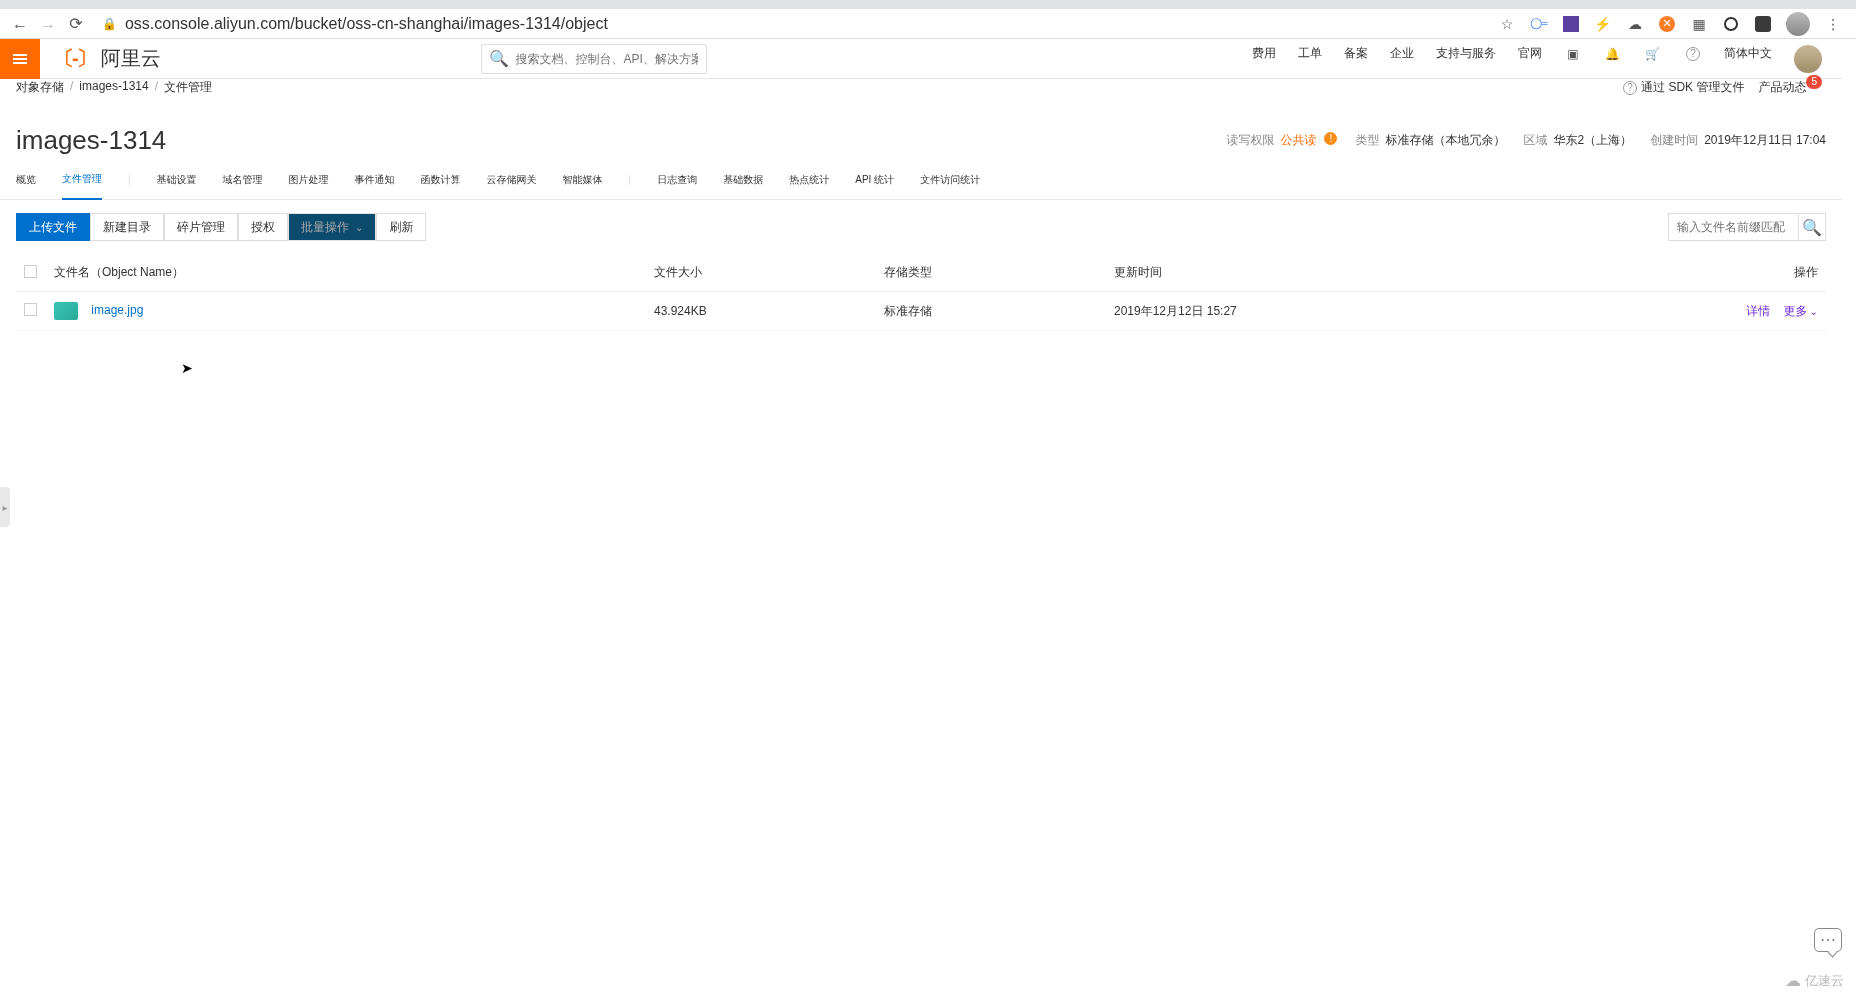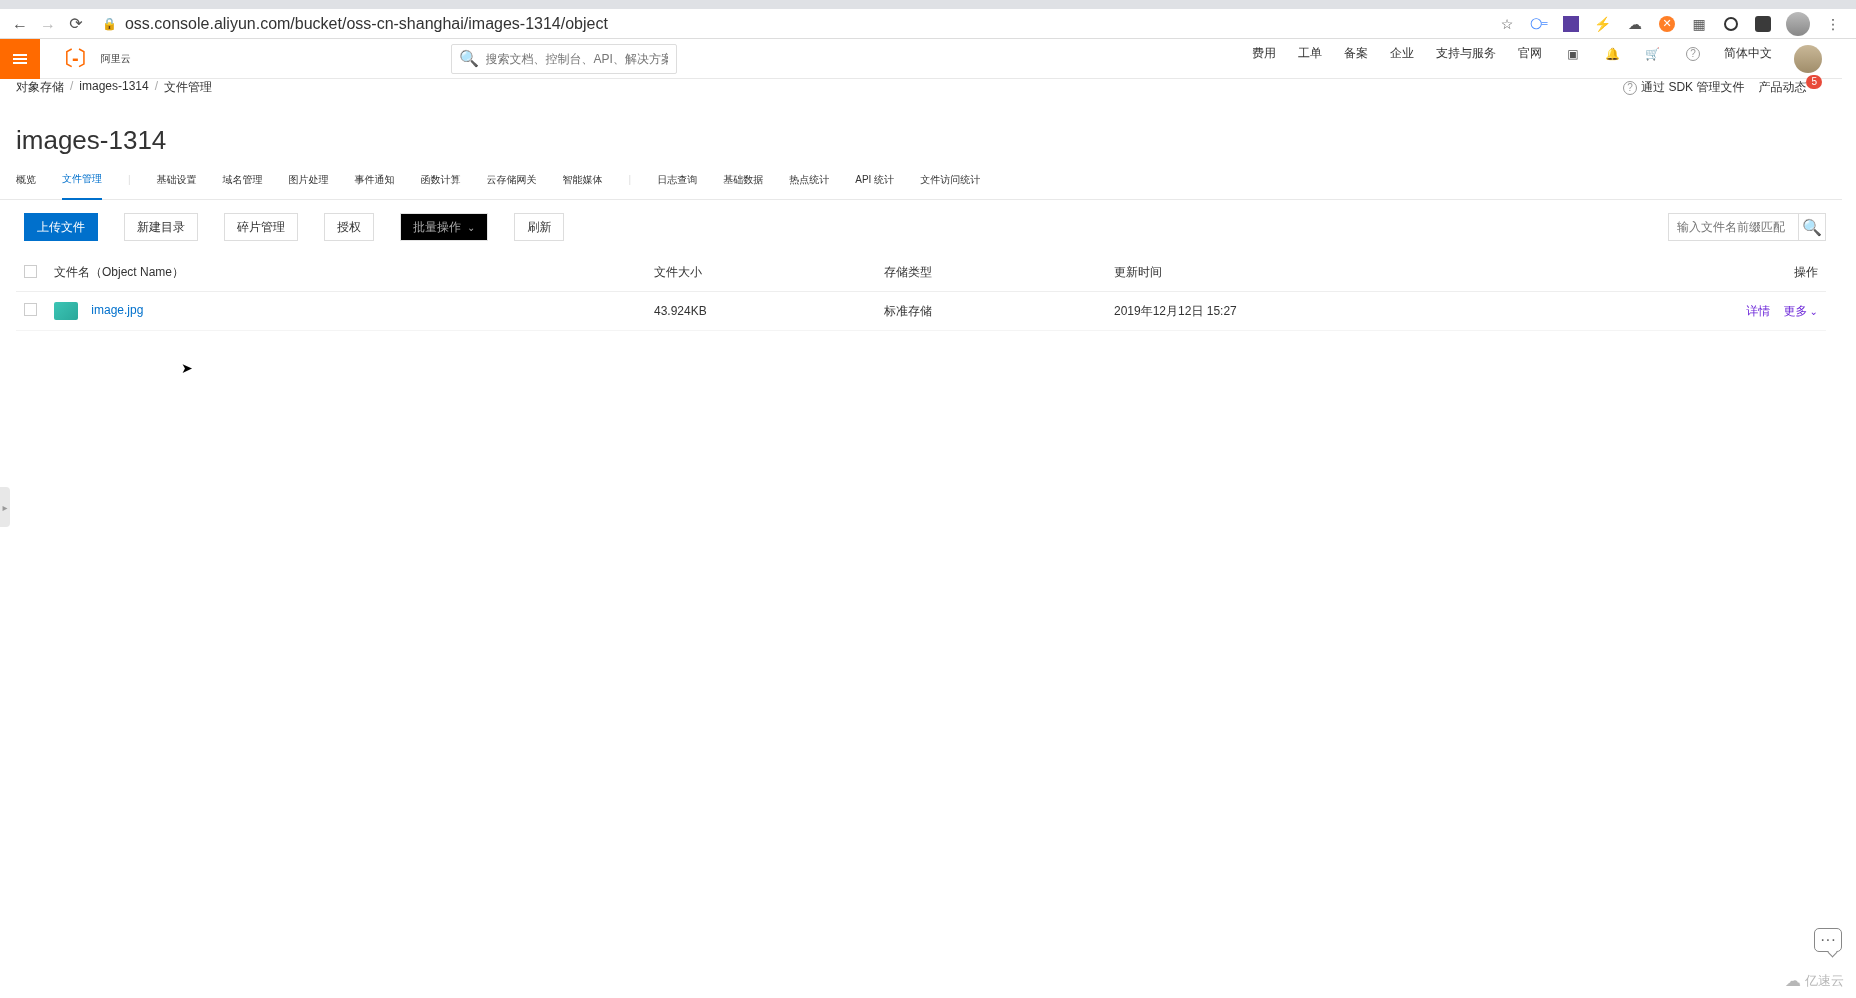--- a/index.html
+++ b/index.html
@@ -22,21 +22,21 @@
 .ext-ring { width:14px; height:14px; border:2px solid #333; border-radius:50%; }
 .ext-dark { width:16px; height:16px; background:#3a3a3a; border-radius:3px; }
 
 
 .top-header { height: 40px; background: #fff; display: flex; align-items: center; border-bottom: 1px solid #e8e8e8; }
 .hamburger { width: 40px; height: 40px; background: #ff6a00; display: flex; align-items: center; justify-content: center; cursor: pointer; }
 .hamburger-lines { width: 14px; height: 10px; border-top: 2px solid #fff; border-bottom: 2px solid #fff; position: relative; }
 .hamburger-lines::before { content:''; position:absolute; top:2px; left:0; width:100%; height:2px; background:#fff; }
 .logo { margin-left: 14px; display: flex; align-items: center; gap: 6px; }
 .logo-mark { color: #ff6a00; font-size: 20px; font-weight: bold; letter-spacing: -2px; }
-.logo-text { color: #333; font-size: 10px; font-weight: 500; }
+.logo-text { color: #333; font-size: 20px; font-weight: 500; }
 .header-search { margin-left: 320px; width: 226px; height: 30px; border: 1px solid #ddd; border-radius: 2px; display: flex; align-items: center; padding: 0 8px; }
 .header-search input { border: none; outline: none; font-size: 12px; width: 100%; color: #999; }
 .header-right { margin-left: auto; display: flex; align-items: flex-start; gap: 22px; padding-right: 20px; font-size: 12px; color: #333; }
 .header-right a { cursor: pointer; }
 .hdr-icon { width: 18px; height: 18px; display:flex; align-items:center; justify-content:center; color:#555; cursor:pointer; }
 .avatar-hdr { width: 28px; height: 28px; border-radius: 50%; background: linear-gradient(#c9b898,#a08d6a); }
 
 
 .breadcrumb-row { height: 40px; background: #fff; display: flex; align-items: flex-start; padding: 0 16px; font-size: 12px; color: #333; }
 .breadcrumb-row span.sep { color: #aaa; margin: 0 6px; }
@@ -55,24 +55,24 @@
 .meta-orange { color: #ff6a00; }
 .info-dot { width:13px; height:13px; border-radius:50%; background:#fa8c16; color:#fff; font-size:10px; display:inline-flex; align-items:center; justify-content:center; margin-left:2px; }
 
 
 .tabs-row { background: #fff; padding: 0 16px; border-bottom: 1px solid #e8e8e8; display: flex; align-items: center; height: 40px; gap: 26px; font-size: 10px; color: #333; }
 .tabs-row .tab { cursor: pointer; height:40px; display:flex; align-items:center; }
 .tabs-row .tab.active { color: #0070cc; border-bottom: 2px solid #0070cc; }
 .tabs-row .divider { color: #ddd; }
 
 
-.toolbar-row { background: #fff; padding: 13px 16px; display: flex; align-items: center; gap: 26px; margin-left: 8px; }
+.toolbar-row { background: #fff; padding: 13px 16px; display: flex; align-items: center; gap: 0; }
 .btn { height: 28px; padding: 0 12px; border: 1px solid #ddd; background: #fff; font-size: 12px; color: #333; cursor: pointer; display: inline-flex; align-items: center; }
 .btn.primary { background: #0070cc; color: #fff; border-color: #0070cc; }
-.btn.disabled { color: #aaa; border-color:#e3e3e3; background:#000000; cursor:default; }
+.btn.disabled { color: #aaa; border-color:#e3e3e3; background:#0c4a6e; cursor:default; }
 .btn .caret { margin-left: 6px; font-size: 10px; color: #aaa; }
 .toolbar-search { margin-left: auto; display: flex; align-items: center; }
 .toolbar-search input { width: 130px; height: 28px; border: 1px solid #ddd; border-right: none; padding: 0 8px; font-size: 12px; outline:none; }
 .toolbar-search .search-btn { width: 28px; height: 28px; border: 1px solid #ddd; background: #fff; display: flex; align-items: center; justify-content: center; cursor: pointer; color:#666; }
 
 
 .table-wrap { background: #fff; padding: 0 16px; }
 table { width: 100%; border-collapse: collapse; font-size: 12px; }
 th { text-align: left; font-weight: normal; color: #333; padding: 10px 8px; border-bottom: 1px solid #eee; }
 td { padding: 10px 8px; border-bottom: 1px solid #f4f4f4; color: #333; }
@@ -179,20 +179,39 @@
           </span>
     <span class="br-link">
       <span>产品动态</span>
       <span class="badge-red">5</span>
     </span>
   </div>
 </div>
 
 <div class="title-row">
   <h1 class="page-title">images-1314</h1>
+  <div class="meta-right">
+    <span class="meta-item">
+      <span class="meta-label">读写权限</span>
+      <span class="meta-orange">公共读</span>
+      <span class="info-dot">!</span>
+    </span>
+    <span class="meta-item">
+      <span class="meta-label">类型</span>
+      <span class="meta-value">标准存储（本地冗余）</span>
+    </span>
+    <span class="meta-item">
+      <span class="meta-label">区域</span>
+      <span class="meta-value">华东2（上海）</span>
+    </span>
+    <span class="meta-item">
+      <span class="meta-label">创建时间</span>
+      <span class="meta-value">2019年12月11日 17:04</span>
+    </span>
+  </div>
 </div>
 
 <div class="tabs-row">
   <span class="tab">概览</span>
   <span class="tab active">文件管理</span>
   <span class="divider">|</span>
   <span class="tab">基础设置</span>
   <span class="tab">域名管理</span>
   <span class="tab">图片处理</span>
   <span class="tab">事件通知</span>

